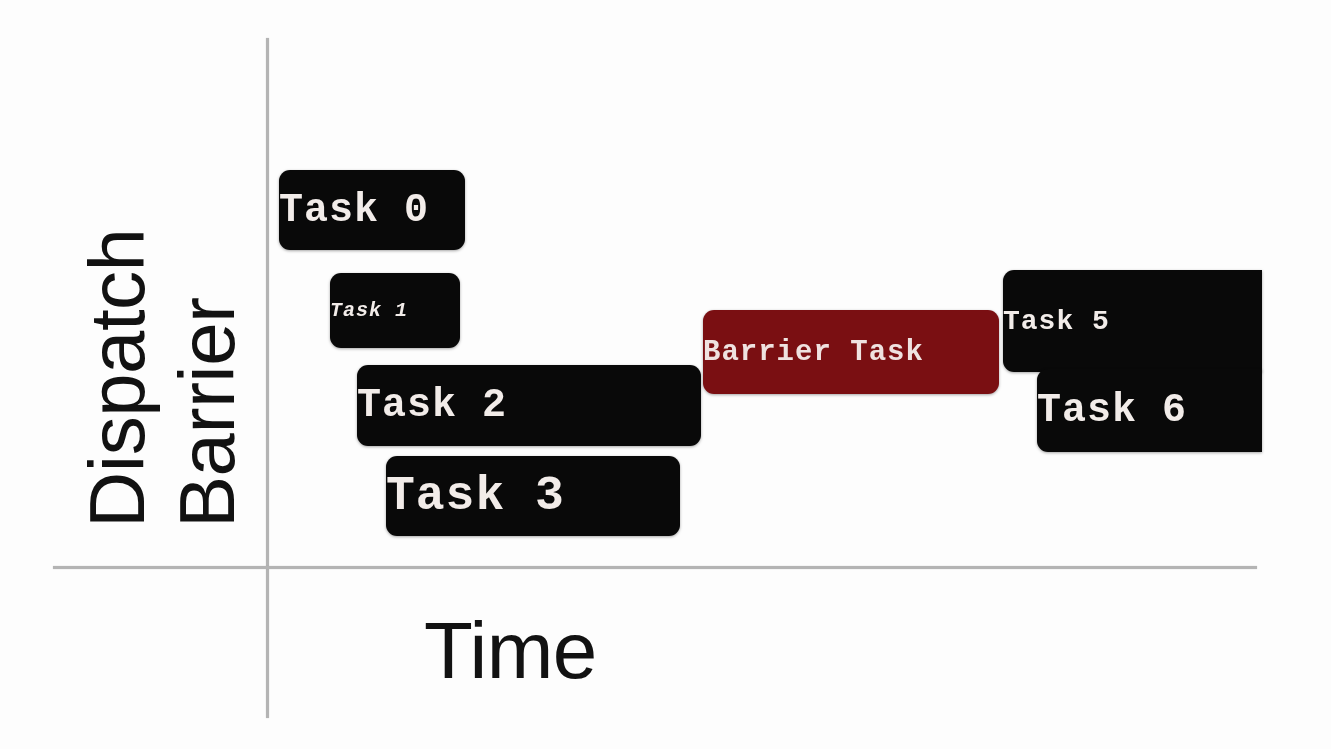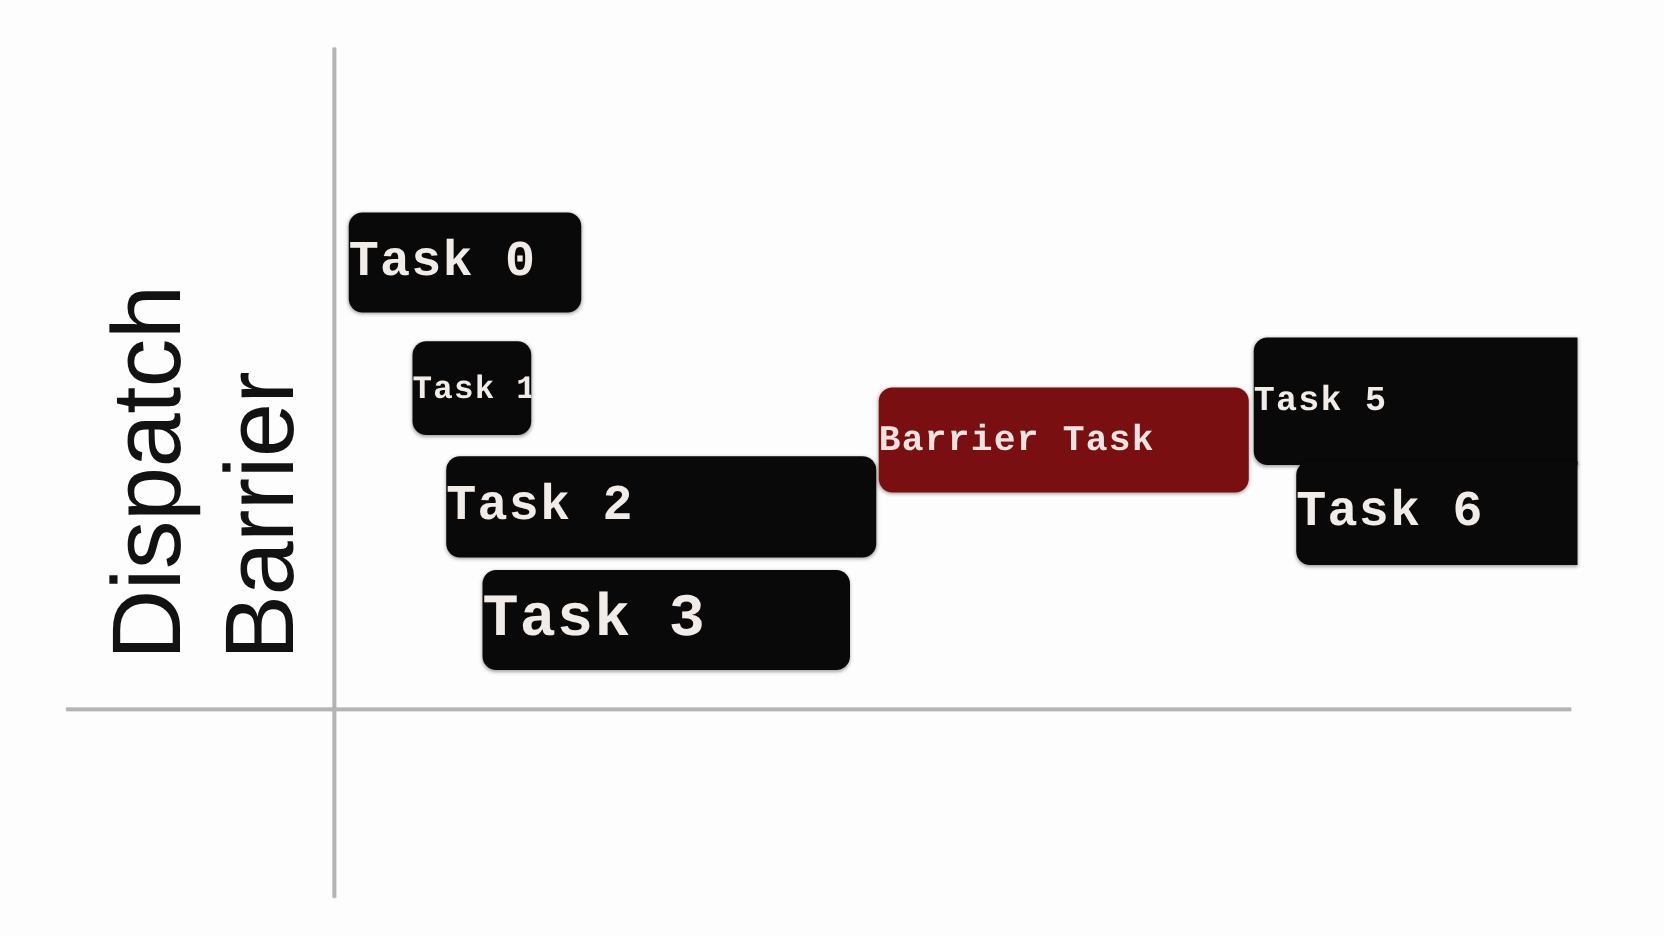--- a/index.html
+++ b/index.html
@@ -93,26 +93,27 @@
 <body>
 
 <div id="canvas">
 
   <div class="axis-v"></div>
   <div class="axis-h"></div>
 
   <div class="ylabel ylabel-1">Dispatch</div>
   <div class="ylabel ylabel-2">Barrier</div>
 
+  <div class="xlabel">Time</div>
 
   <div id="bars-layer">
       <div class="bar dark" style="left: 279px; width: 186px; top: 170px; height: 80px; font-size: 40px;">
         <span>Task 0</span>
       </div>
-      <div class="bar dark" style="left: 330px; width: 95px; top: 273px; height: 75px; font-size: 26px;">
+      <div class="bar dark" style="left: 330px; width: 130px; top: 273px; height: 75px; font-size: 20px; font-style: italic;">
         <span>Task 1</span>
       </div>
       <div class="bar dark" style="left: 357px; width: 344px; top: 365px; height: 81px; font-size: 40px;">
         <span>Task 2</span>
       </div>
       <div class="bar dark" style="left: 386px; width: 294px; top: 456px; height: 80px; font-size: 48px;">
         <span>Task 3</span>
       </div>
       <div class="bar red" style="left: 703px; width: 296px; top: 310px; height: 84px; font-size: 29px;">
         <span>Barrier Task</span>

